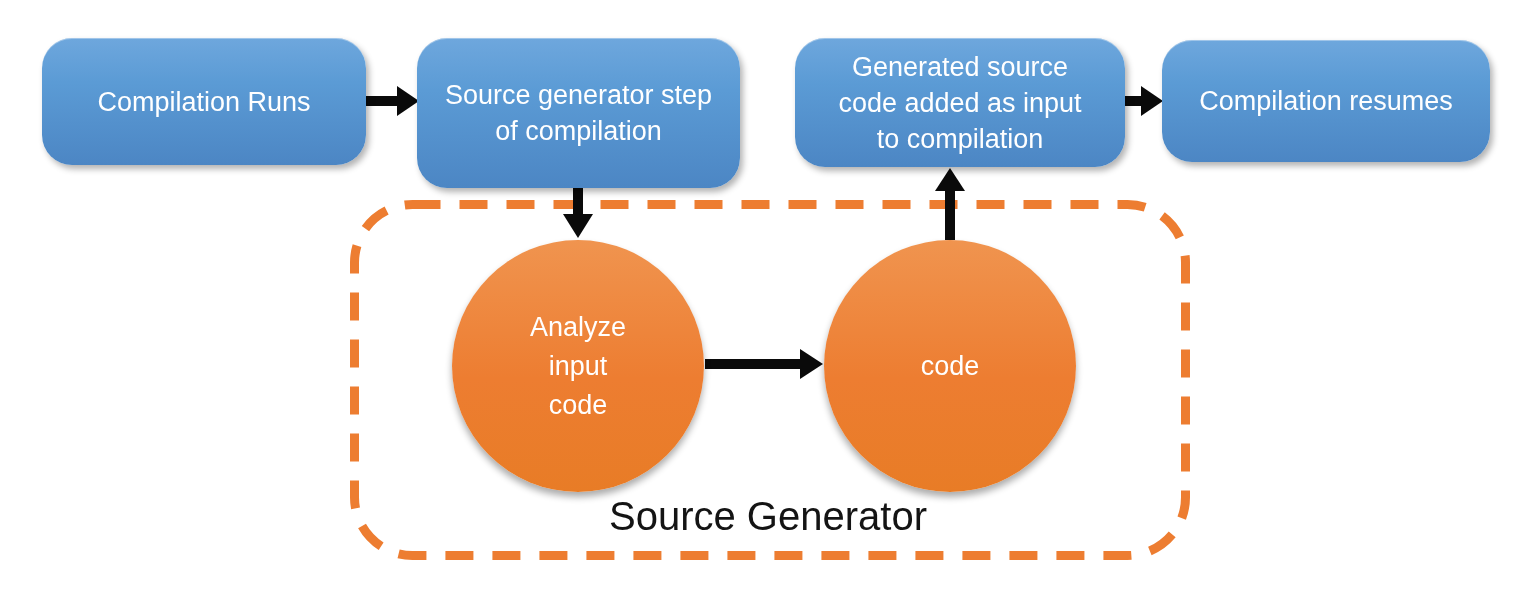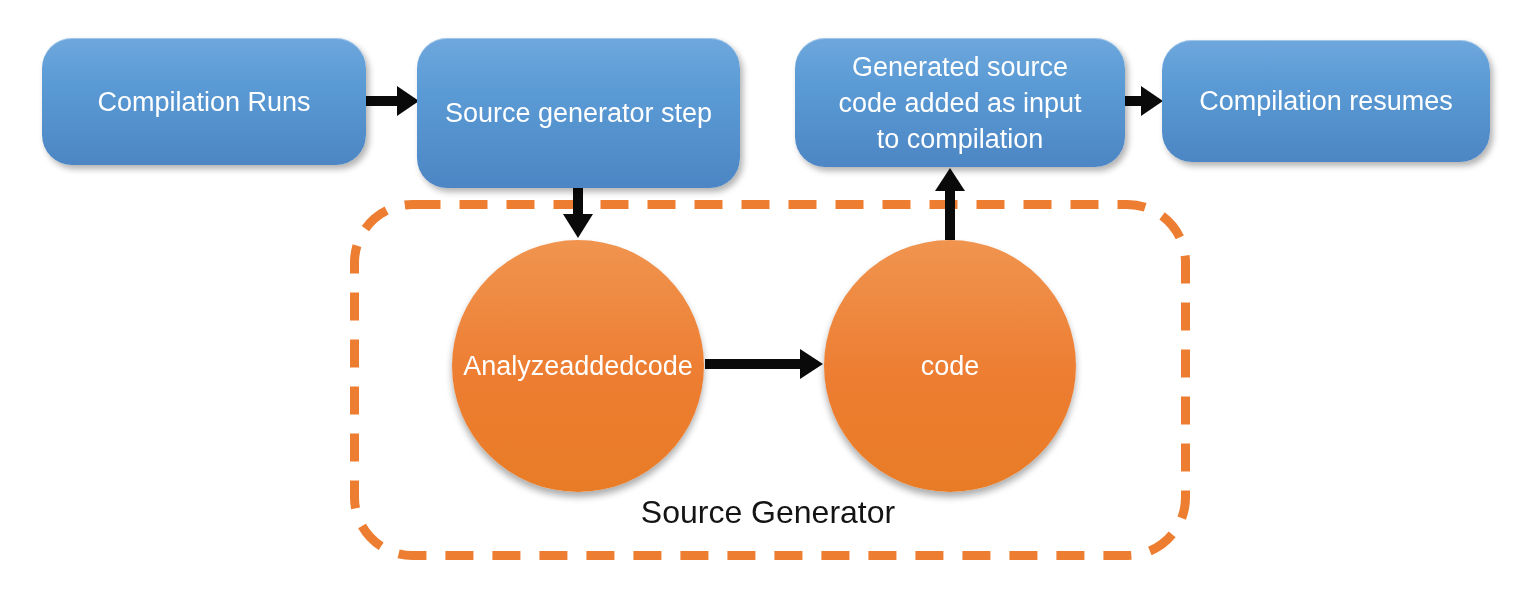--- a/index.html
+++ b/index.html
@@ -31,21 +31,21 @@
   }
   .flow-box .line { display: block; white-space: nowrap; }
   #box-1 { left: 42px;  top: 38px; width: 324px; height: 127px; }
   #box-2 { left: 417px; top: 38px; width: 323px; height: 150px; }
   #box-3 { left: 795px; top: 38px; width: 330px; height: 129px; }
   #box-4 { left: 1162px; top: 40px; width: 328px; height: 122px; }
 
   .gen-circle {
     position: absolute;
     display: flex;
-    flex-direction: row;
+    flex-direction: column;
     align-items: center;
     justify-content: center;
     width: 252px;
     height: 252px;
     border-radius: 50%;
     background: linear-gradient(180deg, #f0944f 0%, #ed7d31 55%, #e87c26 100%);
     box-shadow: 0 5px 7px rgba(0,0,0,0.33);
     color: #ffffff;
     font-size: 27px;
     line-height: 39px;
@@ -54,21 +54,21 @@
   .gen-circle .line { display: block; white-space: nowrap; }
   #circle-analyze  { left: 452px; top: 240px; }
   #circle-generate { left: 824px; top: 240px; }
 
   .group-label {
     position: absolute;
     left: 350px;
     top: 494px;
     width: 836px;
     text-align: center;
-    font-size: 32px;
+    font-size: 40px;
     color: #141414;
   }
 
   .overlay-svg {
     position: absolute;
     left: 0;
     top: 0;
     width: 1536px;
     height: 609px;
     pointer-events: none;
@@ -108,35 +108,36 @@
       <polygon points="1141,86 1141,116 1163,101" stroke="none"></polygon>
     </g>
   </svg>
 
   <div class="flow-box" id="box-1">
     <span class="line">Compilation Runs</span>
   </div>
 
   <div class="flow-box" id="box-2">
     <span class="line">Source generator step</span>
+    <span class="line">of compilation</span>
   </div>
 
   <div class="flow-box" id="box-3">
     <span class="line">Generated source</span>
     <span class="line">code added as input</span>
     <span class="line">to compilation</span>
   </div>
 
   <div class="flow-box" id="box-4">
     <span class="line">Compilation resumes</span>
   </div>
 
   <div class="gen-circle" id="circle-analyze">
     <span class="line">Analyze</span>
-    <span class="line">added</span>
+    <span class="line">input</span>
     <span class="line">code</span>
   </div>
 
   <div class="gen-circle" id="circle-generate">
     <span class="line">code</span>
   </div>
 
   <div class="group-label">Source Generator</div>
 
 </div>

